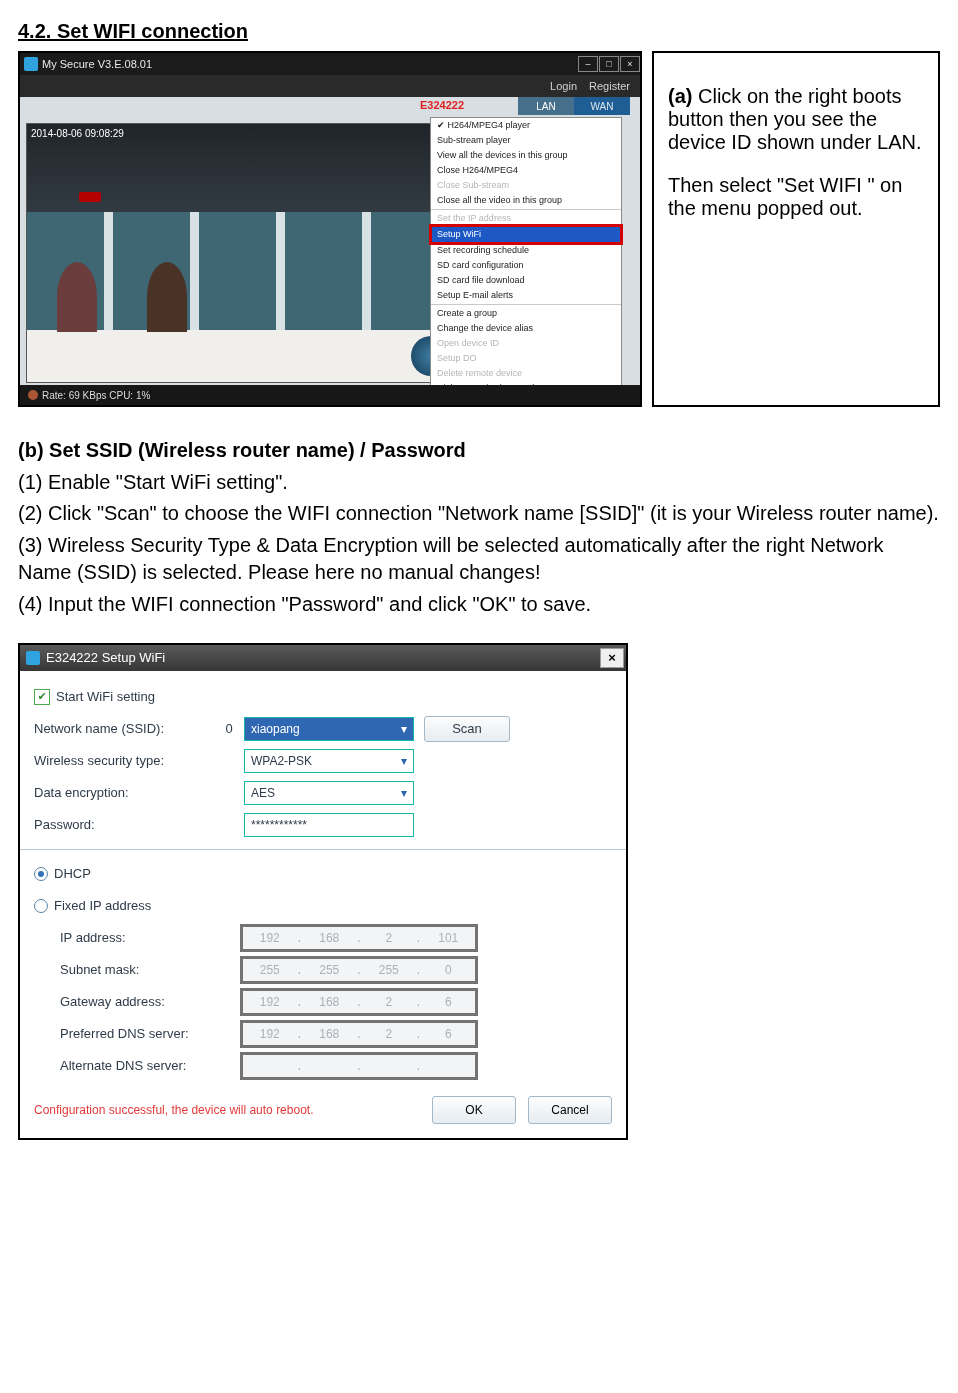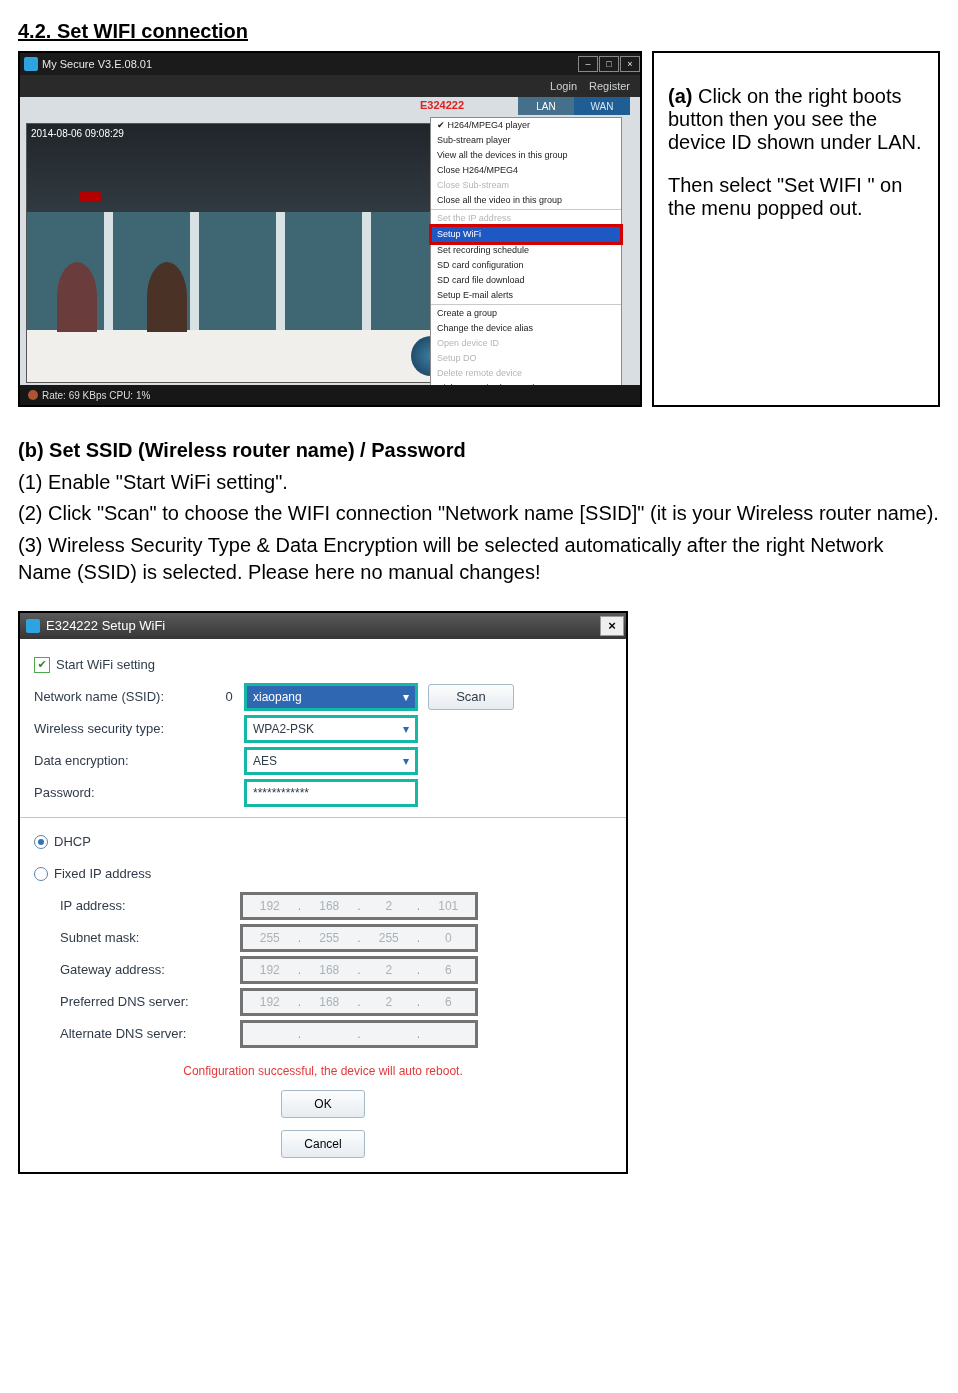--- a/index.html
+++ b/index.html
@@ -49,37 +49,37 @@
   .side-c { border:2px solid #000; width:290px; padding:12px 14px; }
   .side-c .nhd { font-weight:bold; margin:0 0 18px; }
 
   .fig-c { border:2px solid #000; width:606px; font-size:13px; background:#fff; }
   .dlg-title { background:linear-gradient(#5a5a5a,#363636); color:#fff; display:flex; align-items:center; height:26px; padding:0 2px 0 6px; gap:6px;}
   .dlg-title .appicon { width:14px; height:14px; background:#2fa3e0; border-radius:2px;}
   .dlg-title .close { margin-left:auto; width:22px; height:18px; background:#efefef; border:1px solid #999; color:#000; display:flex; align-items:center; justify-content:center; font-size:13px; font-weight:bold;}
   .form { padding:10px 14px 6px; color:#2f3b49;}
   .frow { display:flex; align-items:center; height:32px;}
   .flab { width:180px;}
-  .fsel, .fin { height:22px; border:3px solid #14b8a6; background:#fff; padding:0 6px; font-size:12px; display:flex; align-items:center;}
+  .fsel, .fin { height:22px; border:1px solid #14b8a6; background:#fff; padding:0 6px; font-size:12px; display:flex; align-items:center;}
   .fsel { width:156px; justify-content:space-between;}
   .fsel.sel { background:#2f67b2; color:#fff;}
   .fsel .caret { color:#2f67b2; }
   .fsel.sel .caret { color:#fff;}
   .scanbtn { margin-left:10px; width:84px; height:24px; border:1px solid #a5b8c8; border-radius:3px; background:linear-gradient(#fdfdfd,#e6ecf1); display:flex; align-items:center; justify-content:center;}
   .chk { width:14px; height:14px; border:1px solid #4caa4c; color:#2e8b2e; font-size:11px; display:flex; align-items:center; justify-content:center; margin-right:6px;}
   .zero { width:30px; text-align:center;}
   .divider { height:1px; background:#b8c6d2; margin:8px -14px;}
   .radio { width:12px; height:12px; border:1px solid #5c83a6; border-radius:50%; margin-right:6px; display:inline-flex; align-items:center; justify-content:center;}
   .radio.on::after { content:""; width:6px; height:6px; border-radius:50%; background:#3173b5;}
   .ipgrid { padding-left:26px;}
   .ipgrid .frow .flab { width:180px; }
   .ipbox { display:flex; align-items:center; height:22px; border:3px solid #737373; background:#f2f4f6; color:#a9b2ba; width:232px;}
   .ipbox span { flex:1; text-align:center; font-size:12px;}
   .ipbox .dot { flex:0 0 6px; color:#96a1aa;}
-  .dlg-footer { display:flex; align-items:center; padding:8px 14px 14px; gap:12px;flex-direction:column;}
+  .dlg-footer { display:flex; align-items:center; padding:8px 14px 14px; gap:12px;}
   .confmsg { color:#e23a3a; font-size:12px; flex:1;}
   .dbtn { width:82px; height:26px; border:1px solid #a5b8c8; border-radius:3px; background:linear-gradient(#fdfdfd,#e6ecf1); display:flex; align-items:center; justify-content:center; font-size:12px;}
 </style>
 </head>
 <body>
 
 <h2>4.2. Set WIFI connection</h2>
 
 <div class="row-a">
   <div class="fig-a">
@@ -143,20 +143,21 @@
     <p><b>(a)</b>&nbsp;<span>Click on the right boots button then you see the device ID shown under LAN.</span></p>
     <p style="margin-top:18px;">Then select "Set WIFI " on the menu popped out.</p>
   </div>
 </div>
 
 <div class="section-b">
   <p class="hd">(b) Set SSID (Wireless router name) / Password</p>
   <p>(1) Enable "Start WiFi setting".</p>
   <p>(2) Click "Scan" to choose the WIFI connection "Network name [SSID]" (it is your Wireless router name).</p>
   <p>(3) Wireless Security Type &amp; Data Encryption will be selected automatically after the right Network Name (SSID) is selected. Please here no manual changes!</p>
+  <p>(4) Input the WIFI connection "Password" and click "OK" to save.</p>
 </div>
 
 <div class="row-c">
   <div class="fig-c">
     <div class="dlg-title">
       <span class="appicon"></span>
       <span>E324222  Setup WiFi</span>
       <span class="close">×</span>
     </div>
     <div class="form">

